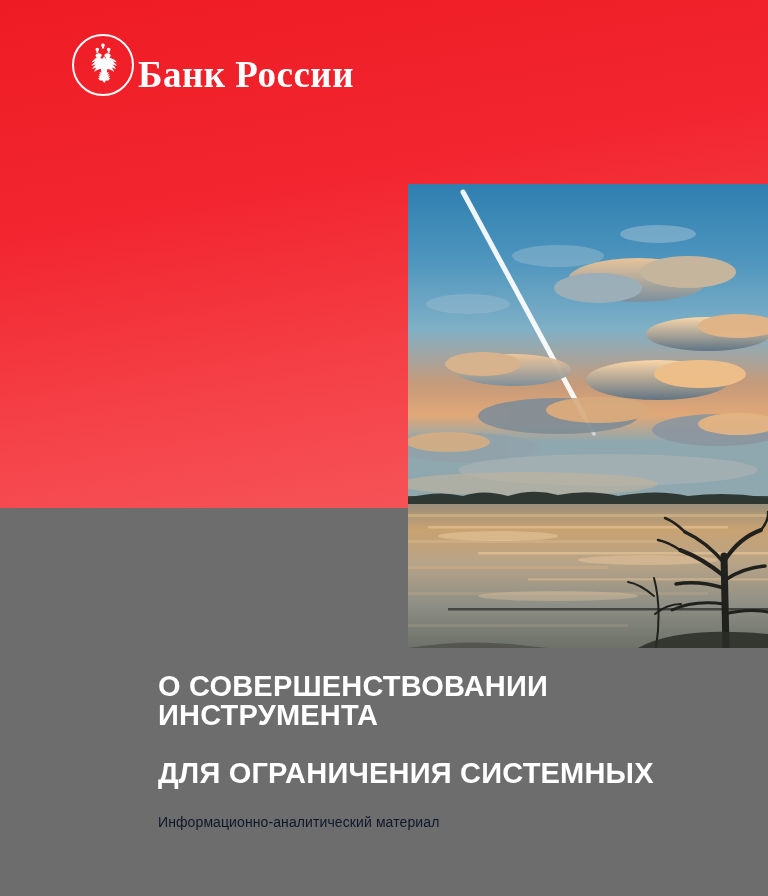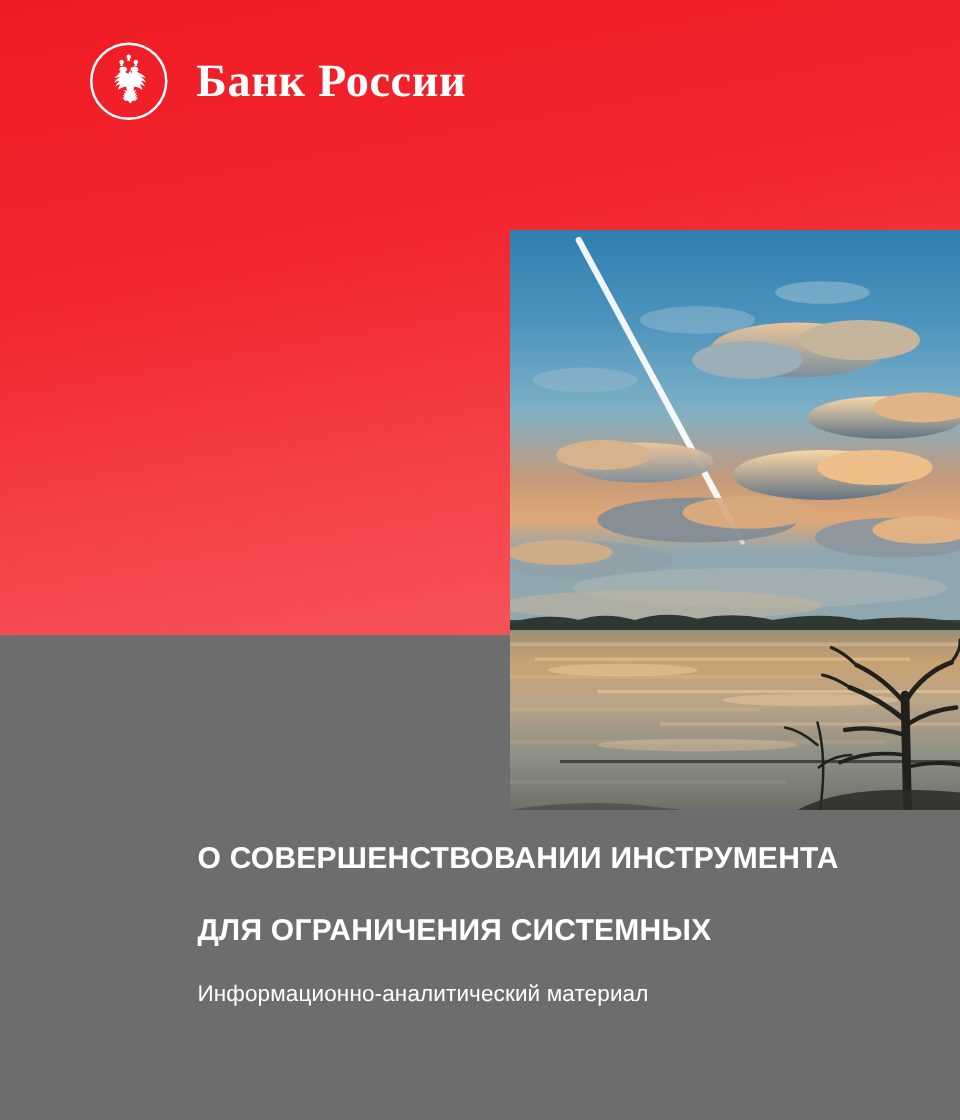--- a/index.html
+++ b/index.html
@@ -41,22 +41,22 @@
     height: 388px;
     background: #6d6d6d;
   }
 
   
   .logo-row {
     position: absolute;
     left: 72px;
     top: 34px;
     display: flex;
-    align-items: center;
-    gap: 23px;
+    align-items: flex-end;
+    gap: 4px;
   }
   .emblem {
     width: 58px;
     height: 58px;
     border-radius: 50%;
     border: 2.5px solid #ffffff;
     position: relative;
     flex: none;
   }
   .emblem svg { display: block; }
@@ -83,31 +83,31 @@
   
   .title-block {
     position: absolute;
     left: 158px;
     top: 672px;
     width: 580px;
   }
   .doc-title {
     margin: 0;
     color: #ffffff;
-    font-size: 24px;
+    font-size: 29px;
     line-height: 29px;
     font-weight: 700;
     letter-spacing: 0.2px;
     text-transform: uppercase;
   }
   .doc-subtitle {
     margin: 0;
     padding-top: 26px;
-    color: #ffffff;
-    font-size: 18px;
+    color: #0f172a;
+    font-size: 14px;
     font-weight: 400;
     letter-spacing: 0.1px;
   }
 </style>
 </head>
 <body>
 
 <div class="cover">
 
   <div class="red-block"></div>

